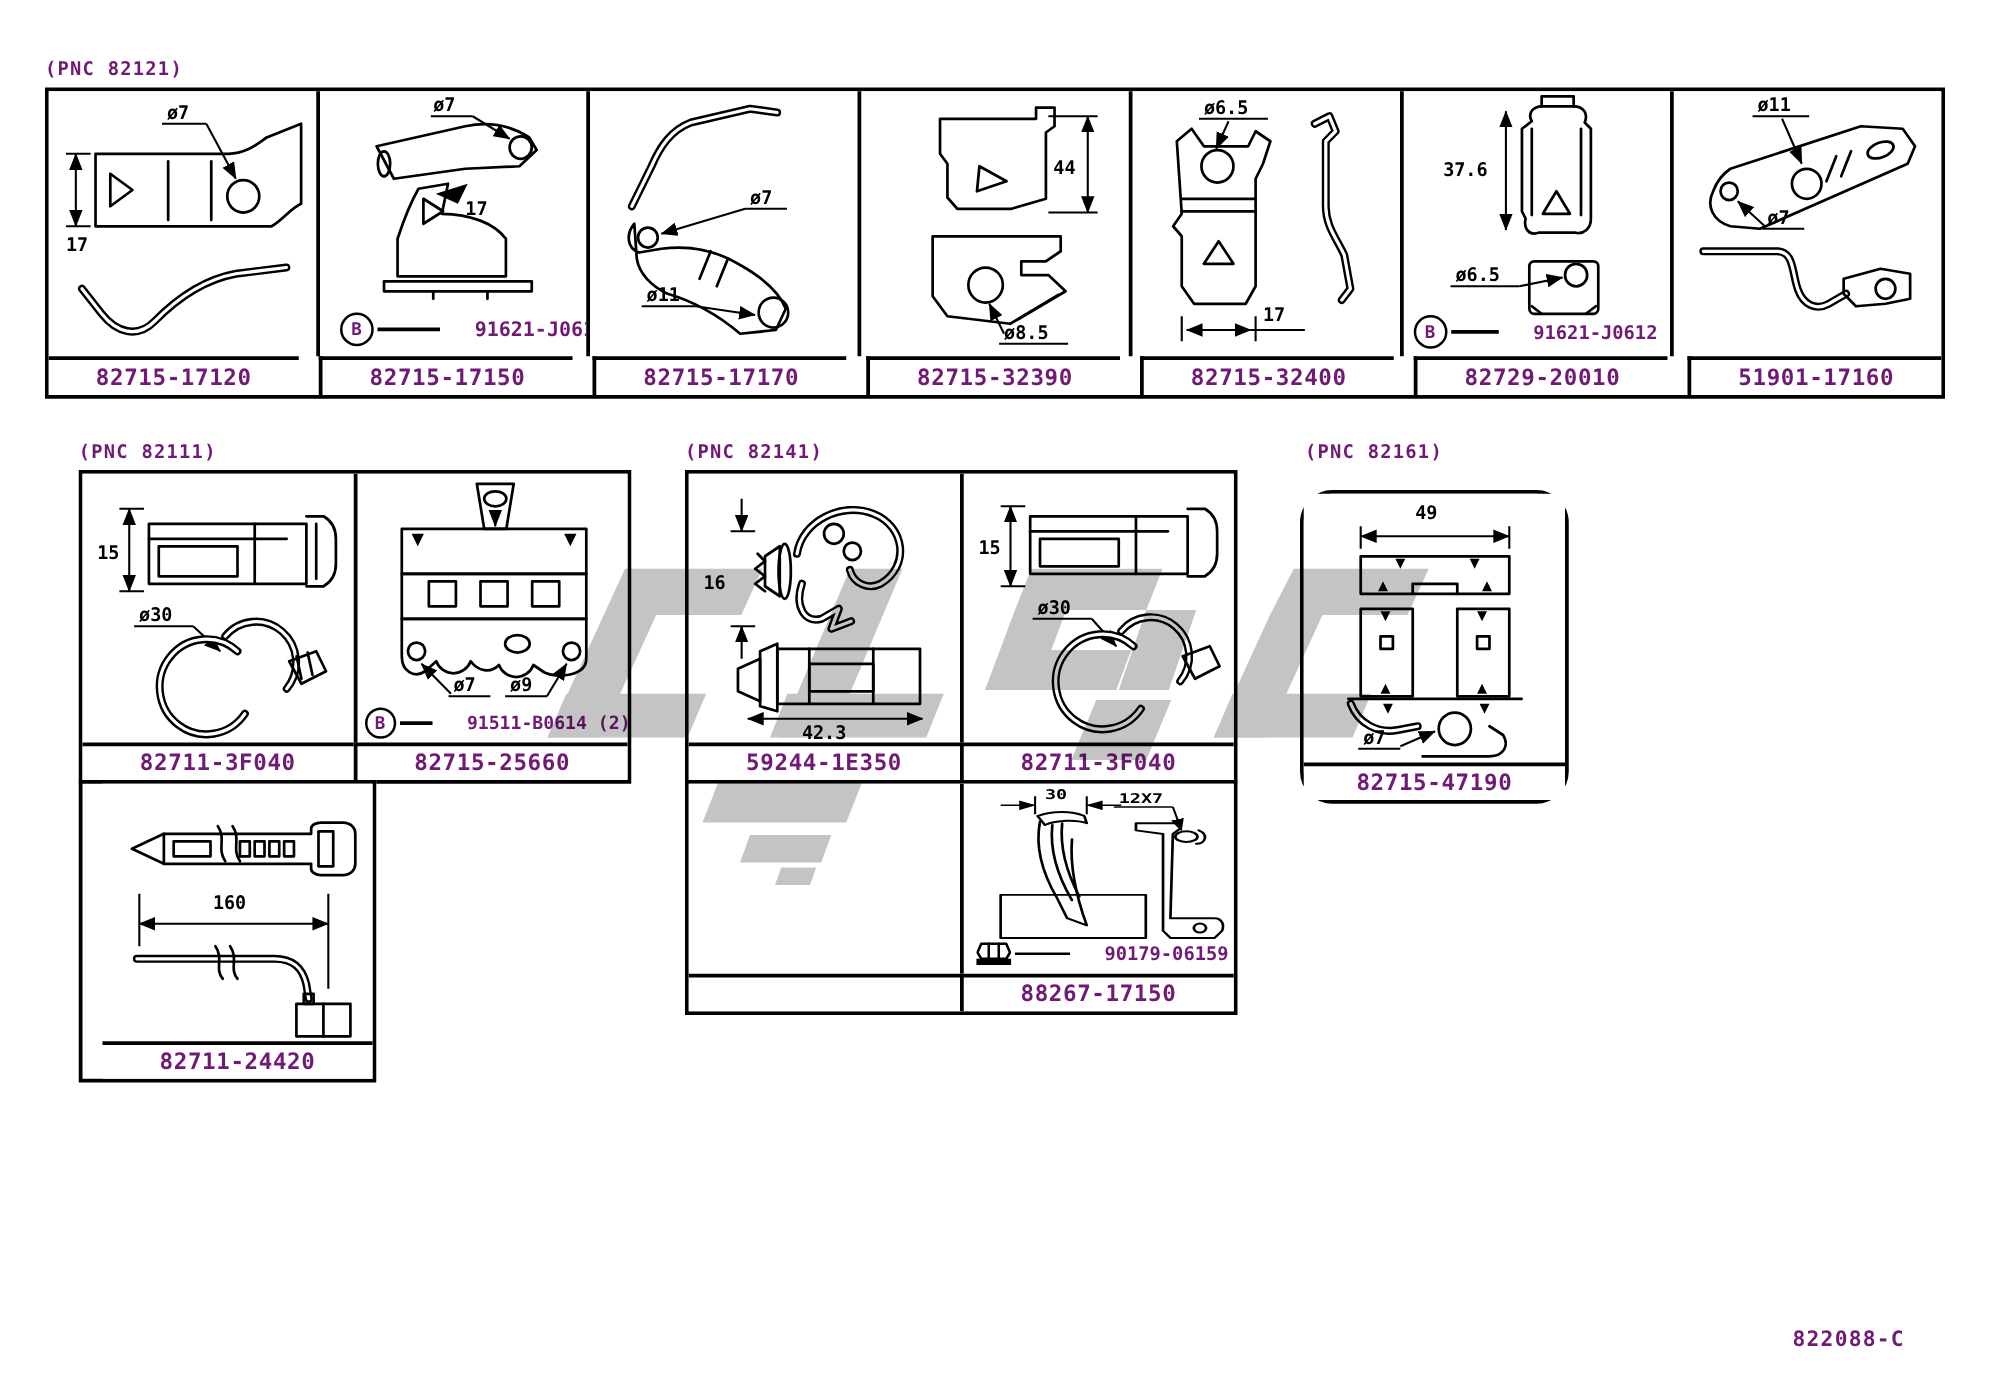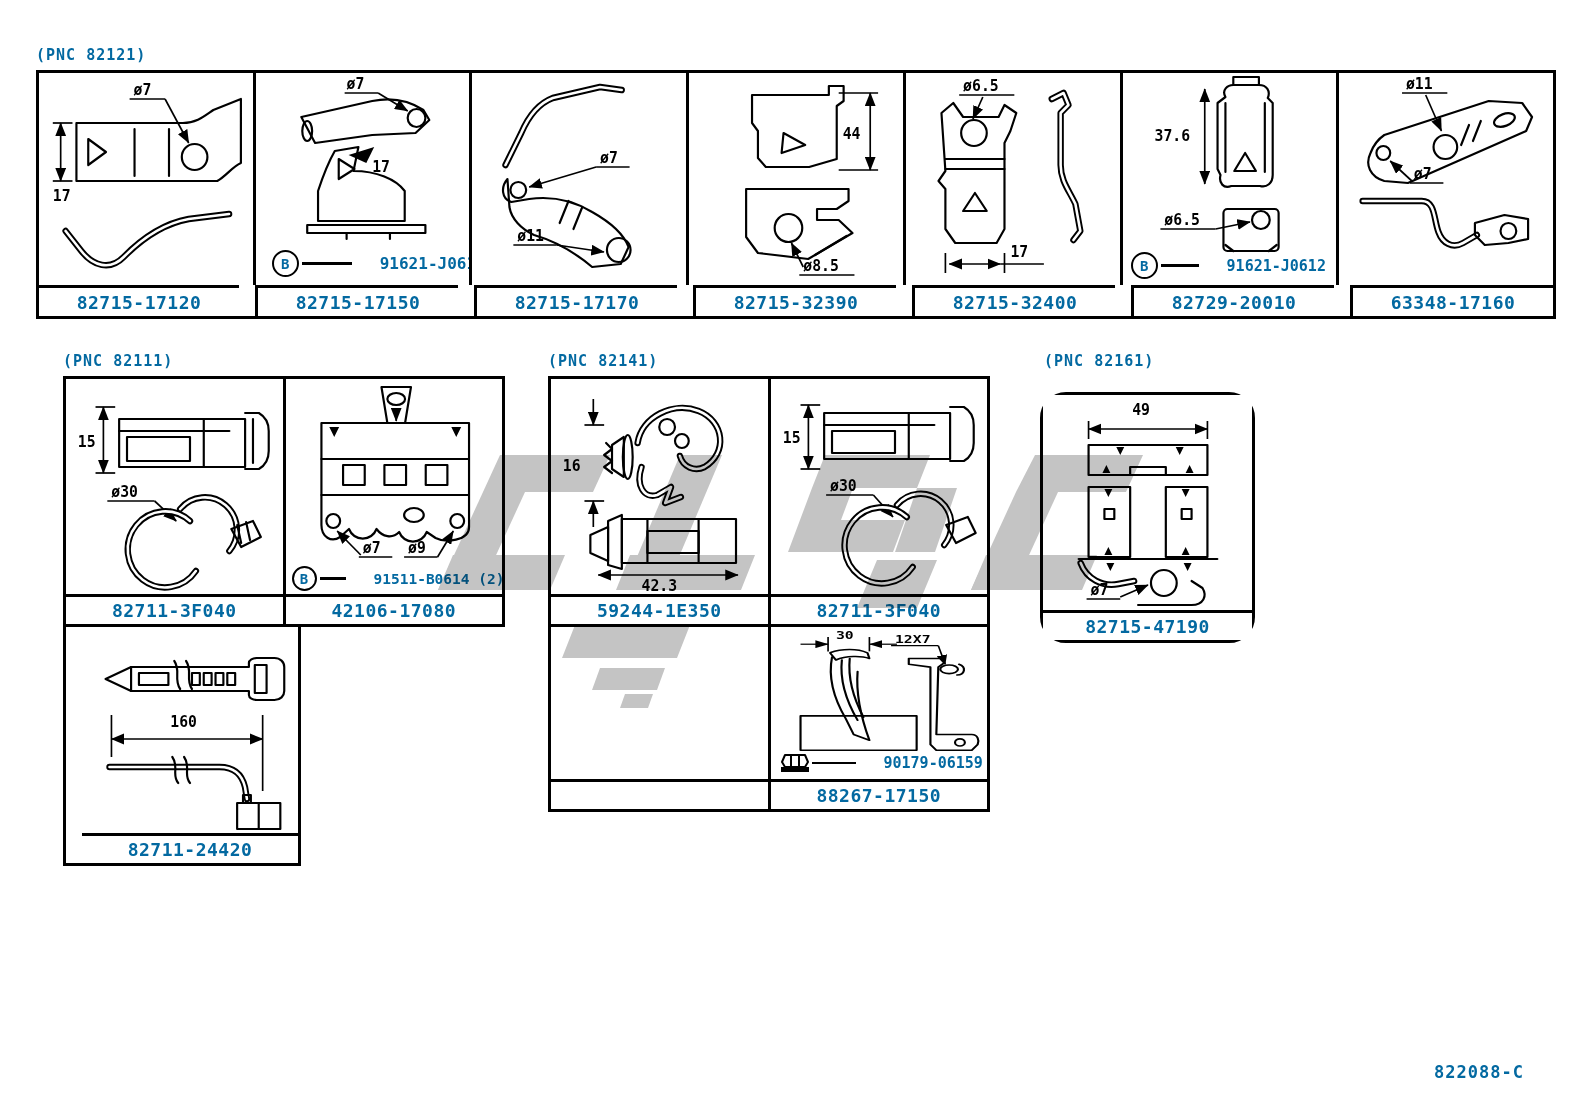--- a/index.html
+++ b/index.html
@@ -1,18 +1,18 @@
 <!DOCTYPE html>
 <html><head>
 <meta charset="utf-8">
 <title>Parts Diagram</title>
 <style>
   html,body{margin:0;padding:0;background:#fff;}
   .page{position:relative;width:1592px;height:1099px;background:#fff;overflow:hidden;
-        font-family:"DejaVu Sans Mono",monospace;color:#0369a1;}
+        font-family:"DejaVu Sans Mono",monospace;color:#701a75;}
   .section{position:absolute;}
   .pnc{font:700 15px "DejaVu Sans Mono",monospace;letter-spacing:1px;height:20px;}
   .tbl{border:3px solid #000;background:#fff;}
   .trow{display:flex;}
   .tcell{flex:1 1 0;position:relative;border-left:3px solid #000;overflow:hidden;background:#fff;}
   .tcell:first-child{border-left:none;}
   .lrow .tcell{border-top:3px solid #000;display:flex;align-items:center;justify-content:center;}
   .pn{font:700 18px "DejaVu Sans Mono",monospace;letter-spacing:.5px;white-space:nowrap;}
   svg.draw{display:block;width:100%;height:100%;}
   .o{fill:none;stroke:#000;stroke-width:2.2;stroke-linejoin:round;stroke-linecap:round;}
@@ -202,21 +202,21 @@
         <div class="tcell">
             <span class="pn">82715-32390</span>
           </div>
         <div class="tcell">
             <span class="pn">82715-32400</span>
           </div>
         <div class="tcell">
             <span class="pn">82729-20010</span>
           </div>
         <div class="tcell">
-            <span class="pn">63348-17160</span>
+            <span class="pn">51901-17160</span>
           </div>
       </div>
     </div>
   </div>
 
   <div class="section" style="left:63px;top:352px;width:442px;">
     <div class="pnc">(PNC 82111)</div>
     <div class="tbl" style="margin-top:4px;width:436px;">
       <div class="trow" style="height:215px;">
         <div class="tcell">
@@ -269,21 +269,21 @@
             <span class="sline" style="width:26px;margin:0 3px;"></span>
             <span class="snum" style="font-size:14.5px;">91511-B0614 (2)</span>
           </div>
         </div>
       </div>
       <div class="trow lrow" style="height:30px;">
         <div class="tcell">
             <span class="pn">82711-3F040</span>
           </div>
         <div class="tcell">
-            <span class="pn">42106-17080</span>
+            <span class="pn">82715-25660</span>
           </div>
       </div>
     </div>
     <div class="tbl" style="width:216px;margin-top:-3px;padding-left:16px;">
       <div class="trow" style="height:206px;">
         <div class="tcell">
           <svg class="draw" viewBox="0 0 220 206" preserveAspectRatio="none">
             <path class="o" d="M24,52 L50,40 L170,40 L170,36 C170,33 174,31 178,31 L196,31 C202,31 206,35 206,40 L206,64 C206,69 202,73 196,73 L178,73 C174,73 170,71 170,68 L170,64 L50,64 Z"></path>
             <line class="o" x1="50" y1="40" x2="50" y2="64"></line>
             <rect class="o" x="58" y="46" width="30" height="12"></rect>

